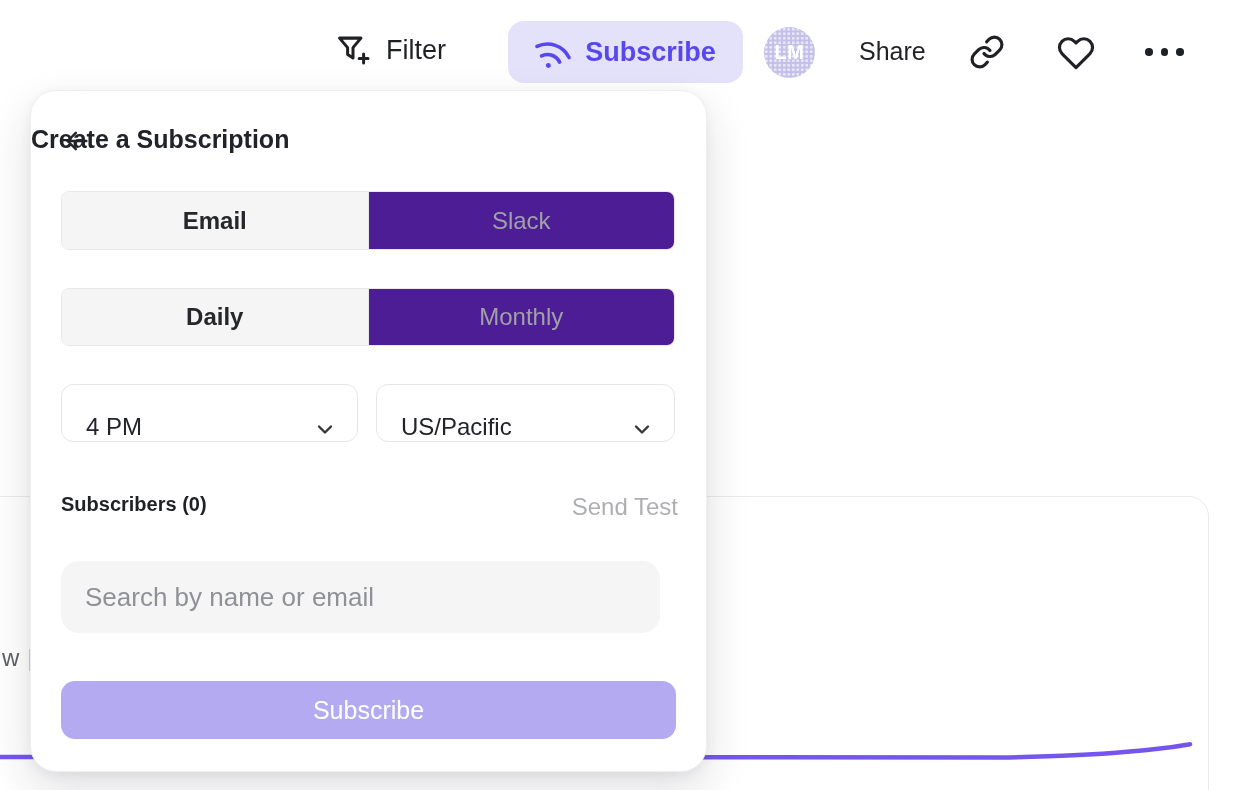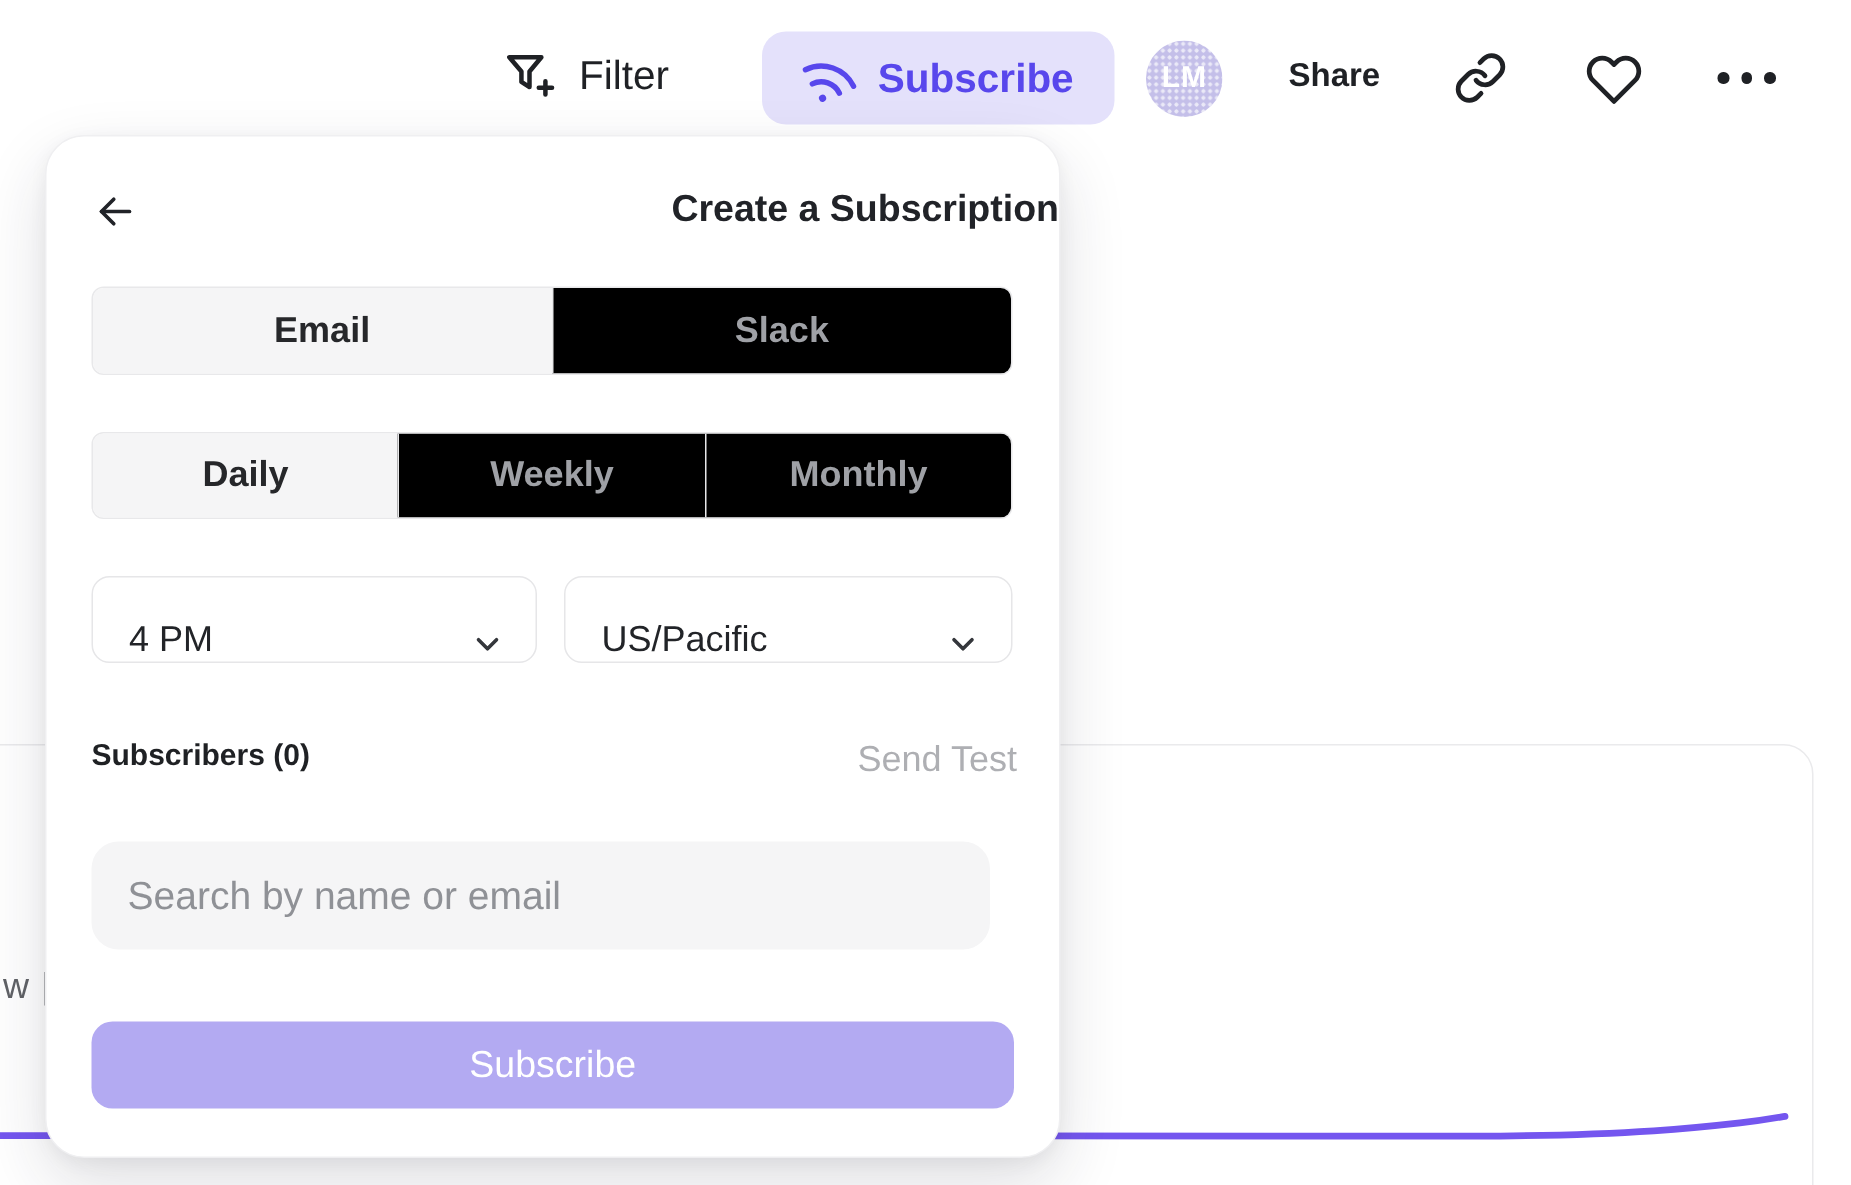--- a/index.html
+++ b/index.html
@@ -46,47 +46,47 @@
   .tb-subscribe .label{font-size:27px;font-weight:600;color:var(--accent);font-family:inherit;}
   .rss-wrap{transform:rotate(-26deg);}
   .tb-avatar{
     position:absolute;left:731px;top:27px;width:51px;height:51px;border-radius:50%;
     background-color:var(--avatar-bg);
     background-image:radial-gradient(circle,rgba(255,255,255,.65) 1.2px,rgba(255,255,255,0) 1.5px);
     background-size:4.5px 4.5px;
     display:flex;align-items:center;justify-content:center;
   }
   .tb-avatar .initials{font-size:20px;font-weight:700;color:#fff;letter-spacing:.5px;}
-  .tb-share{position:absolute;left:826px;top:37px;font-size:22px;font-weight:700;color:var(--ink);}
+  .tb-share{position:absolute;left:826px;top:37px;font-size:25px;font-weight:400;color:var(--ink);}
   .tb-link{position:absolute;left:936px;top:34px;}
   .tb-heart{position:absolute;left:1024px;top:34px;}
   .tb-more{position:absolute;left:1112px;top:48px;display:flex;gap:8px;align-items:center;}
   .tb-more i{width:7.5px;height:7.5px;border-radius:50%;background:var(--ink);display:block;}
 
   
   .modal{
     position:absolute;left:30px;top:90px;width:677px;height:682px;z-index:10;
     background:#fff;border:1px solid #EFEFF1;border-radius:26px;
     box-shadow:0 18px 45px rgba(35,35,60,.14),0 3px 12px rgba(0,0,0,.05);
   }
   .m-header{position:absolute;left:0;top:34px;width:100%;height:32px;}
   .m-back{position:absolute;left:32px;top:2px;background:none;border:none;}
   .m-title{
-    position:absolute;left:0;top:0;width:100%;text-align:right;
+    position:absolute;left:0;top:0;width:100%;text-align:left;
     font-size:25px;font-weight:600;color:#212328;
   }
   .seg{
     position:absolute;left:30px;width:614px;display:flex;
     border:1.5px solid var(--border);border-radius:8px;overflow:hidden;background:#fff;
   }
   .seg-channel{top:100px;height:59px;}
   .seg-freq{top:197px;height:58px;}
   .seg .seg-item{
     flex:1;display:flex;align-items:center;justify-content:center;
-    font-size:24px;font-weight:700;color:var(--gray);background:#000000;
+    font-size:24px;font-weight:400;color:var(--gray);background:#4c1d95;
   }
   .seg .seg-item + .seg-item{border-left:1.5px solid var(--border);}
   .seg .seg-item.selected{background:var(--seg-selected);color:#26272A;font-weight:600;}
   .select{
     position:absolute;top:293px;height:58px;border:1.5px solid #E6E6E8;border-radius:12px;
     background:#fff;display:flex;align-items:flex-end;justify-content:space-between;
     padding:0 20px 0 24px;
   }
   .select .value{font-size:24px;font-weight:500;color:#222428;}
   .select-time{left:30px;width:297px;}
@@ -179,21 +179,20 @@
     <div class="m-title" data-interactable="false">Create a Subscription</div>
   </div>
 
   <div class="seg seg-channel" data-interactable="false">
     <div class="seg-item selected" data-interactable="true">Email</div>
     <div class="seg-item" data-interactable="true">Slack</div>
   </div>
 
   <div class="seg seg-freq" data-interactable="false">
     <div class="seg-item selected" data-interactable="true">Daily</div>
-    <div class="seg-item" data-interactable="true">Weekly</div>
     <div class="seg-item" data-interactable="true">Monthly</div>
   </div>
 
   <div class="select select-time" data-interactable="true">
     <span class="value" data-interactable="false">4 PM</span>
     <span class="icon" data-interactable="false">
       <svg width="24" height="24" viewBox="0 0 24 24" fill="none" stroke="#35373C" stroke-width="2.4" stroke-linecap="round" stroke-linejoin="round">
         <polyline points="6 9.5 12 15.5 18 9.5"></polyline>
       </svg>
     </span>

